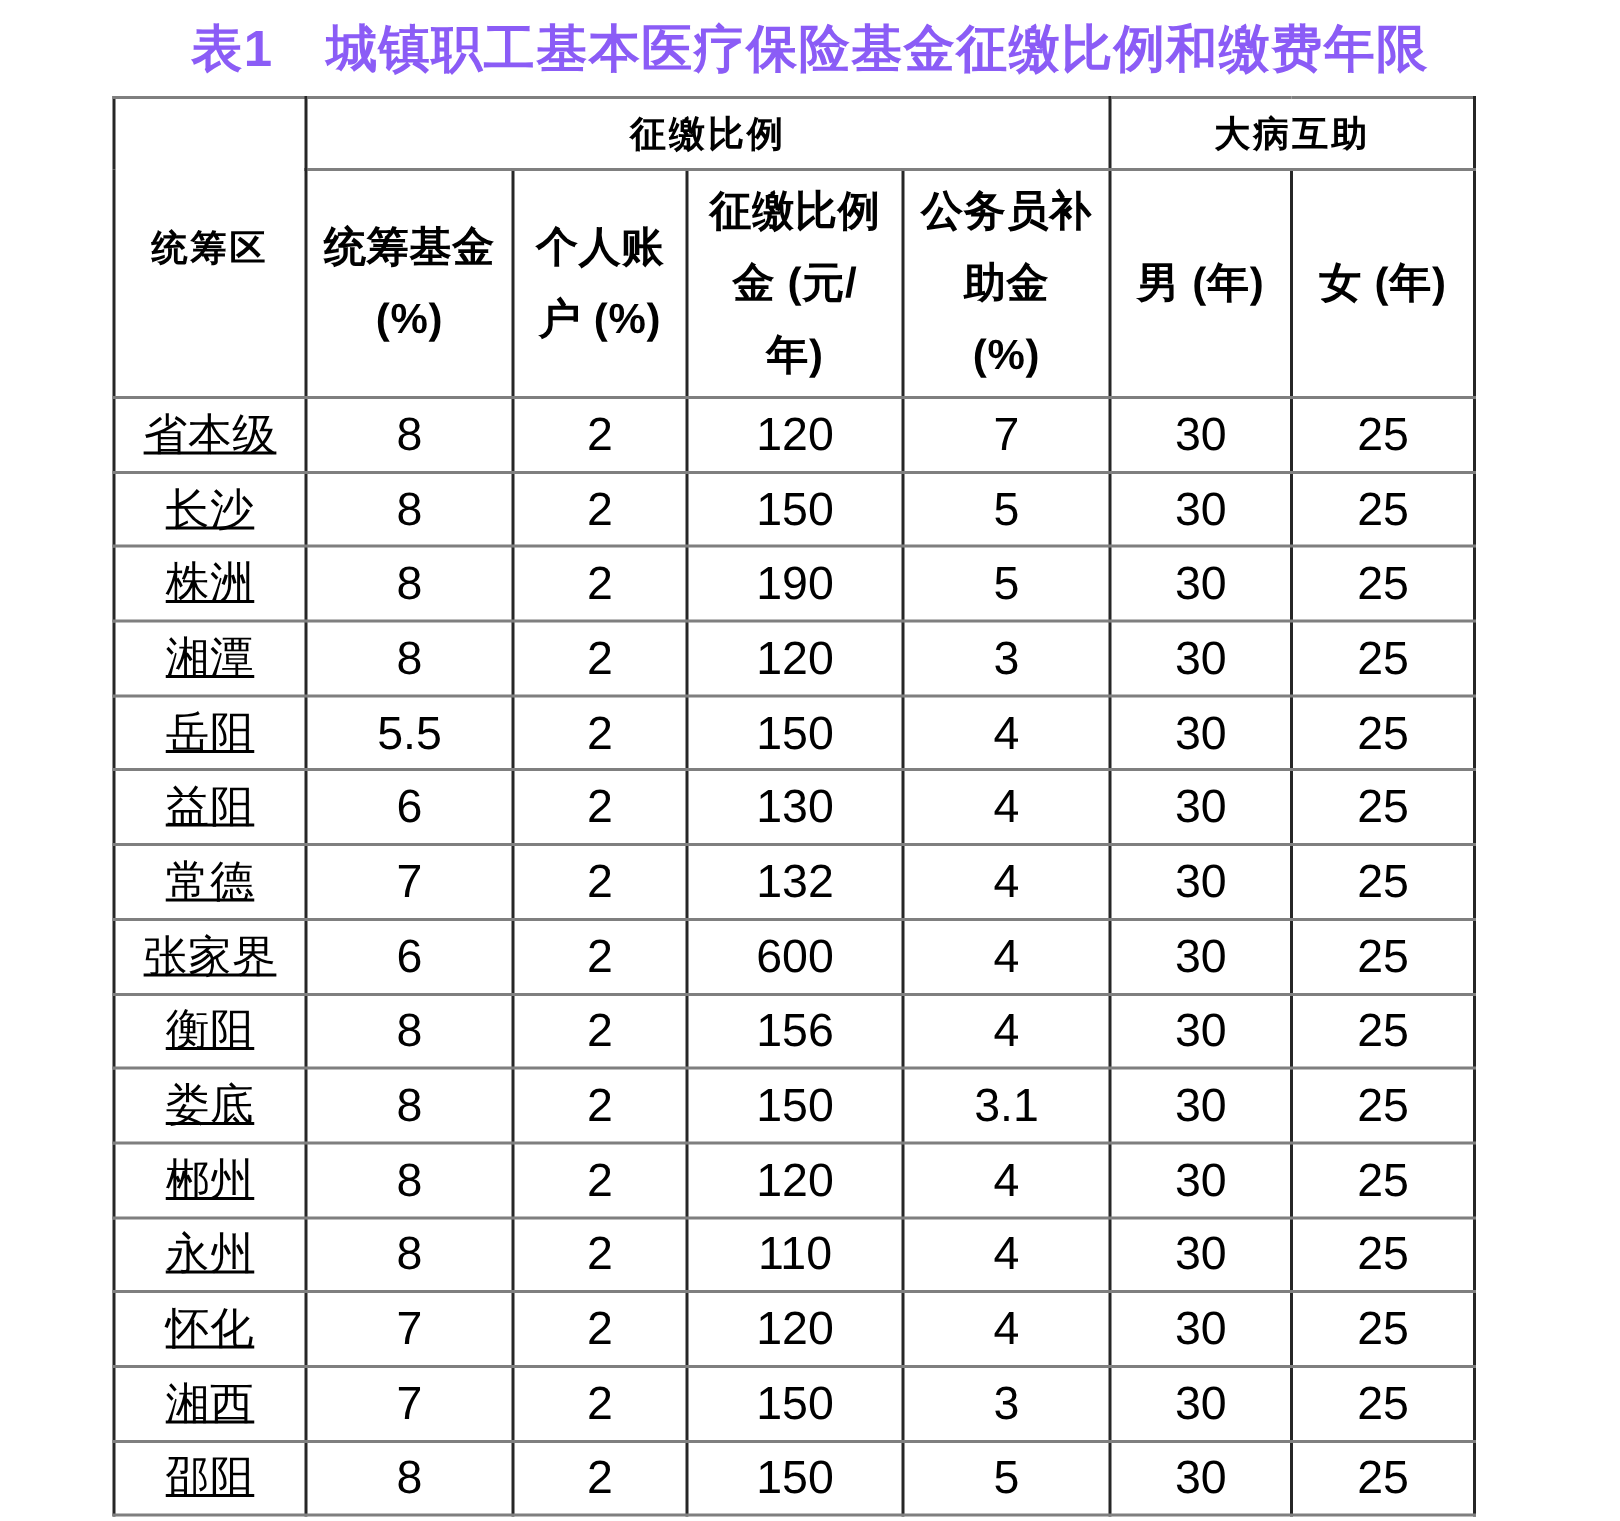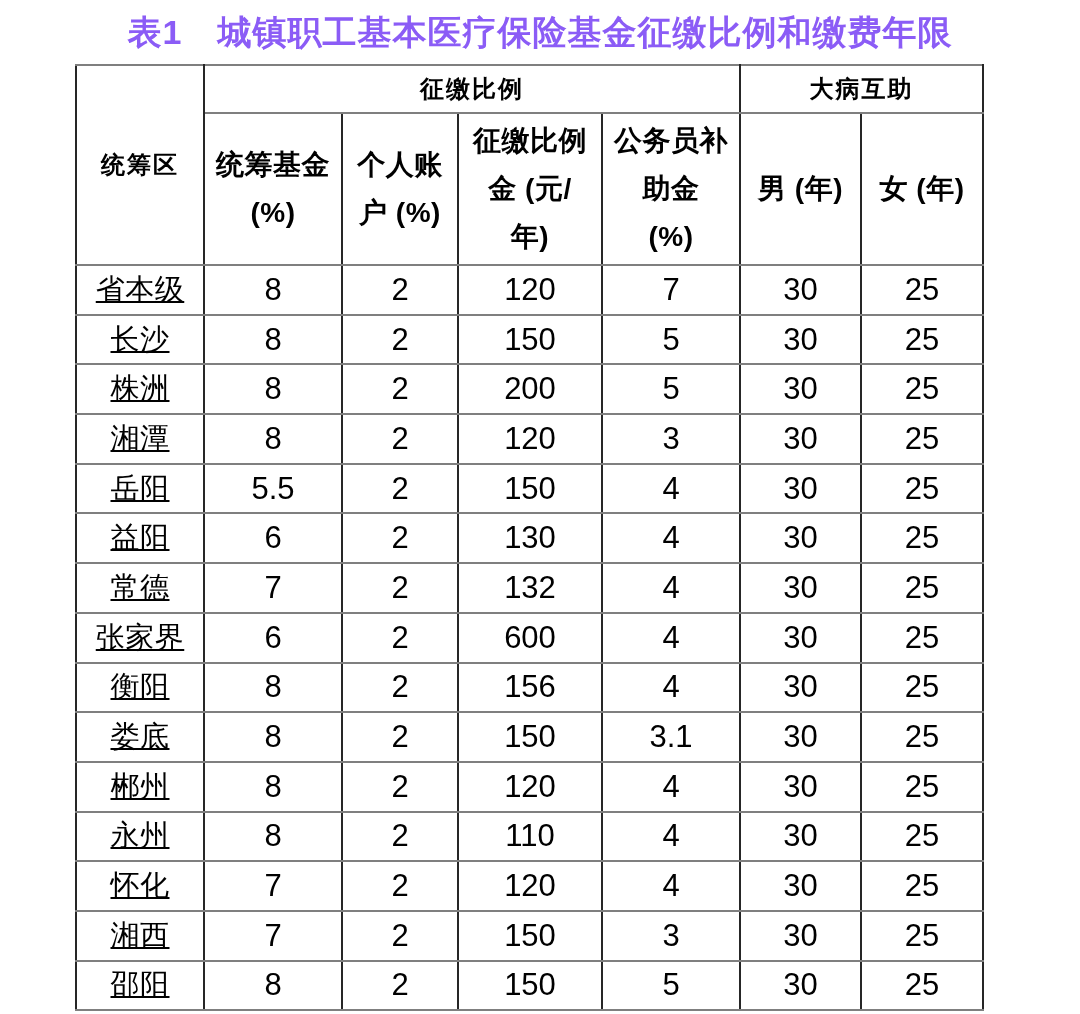--- a/index.html
+++ b/index.html
@@ -107,21 +107,21 @@
           <td>2</td>
           <td>150</td>
           <td>5</td>
           <td>30</td>
           <td>25</td>
         </tr>
         <tr>
           <td class="region-cell">株洲</td>
           <td>8</td>
           <td>2</td>
-          <td>200</td>
+          <td>190</td>
           <td>5</td>
           <td>30</td>
           <td>25</td>
         </tr>
         <tr>
           <td class="region-cell">湘潭</td>
           <td>8</td>
           <td>2</td>
           <td>120</td>
           <td>3</td>

